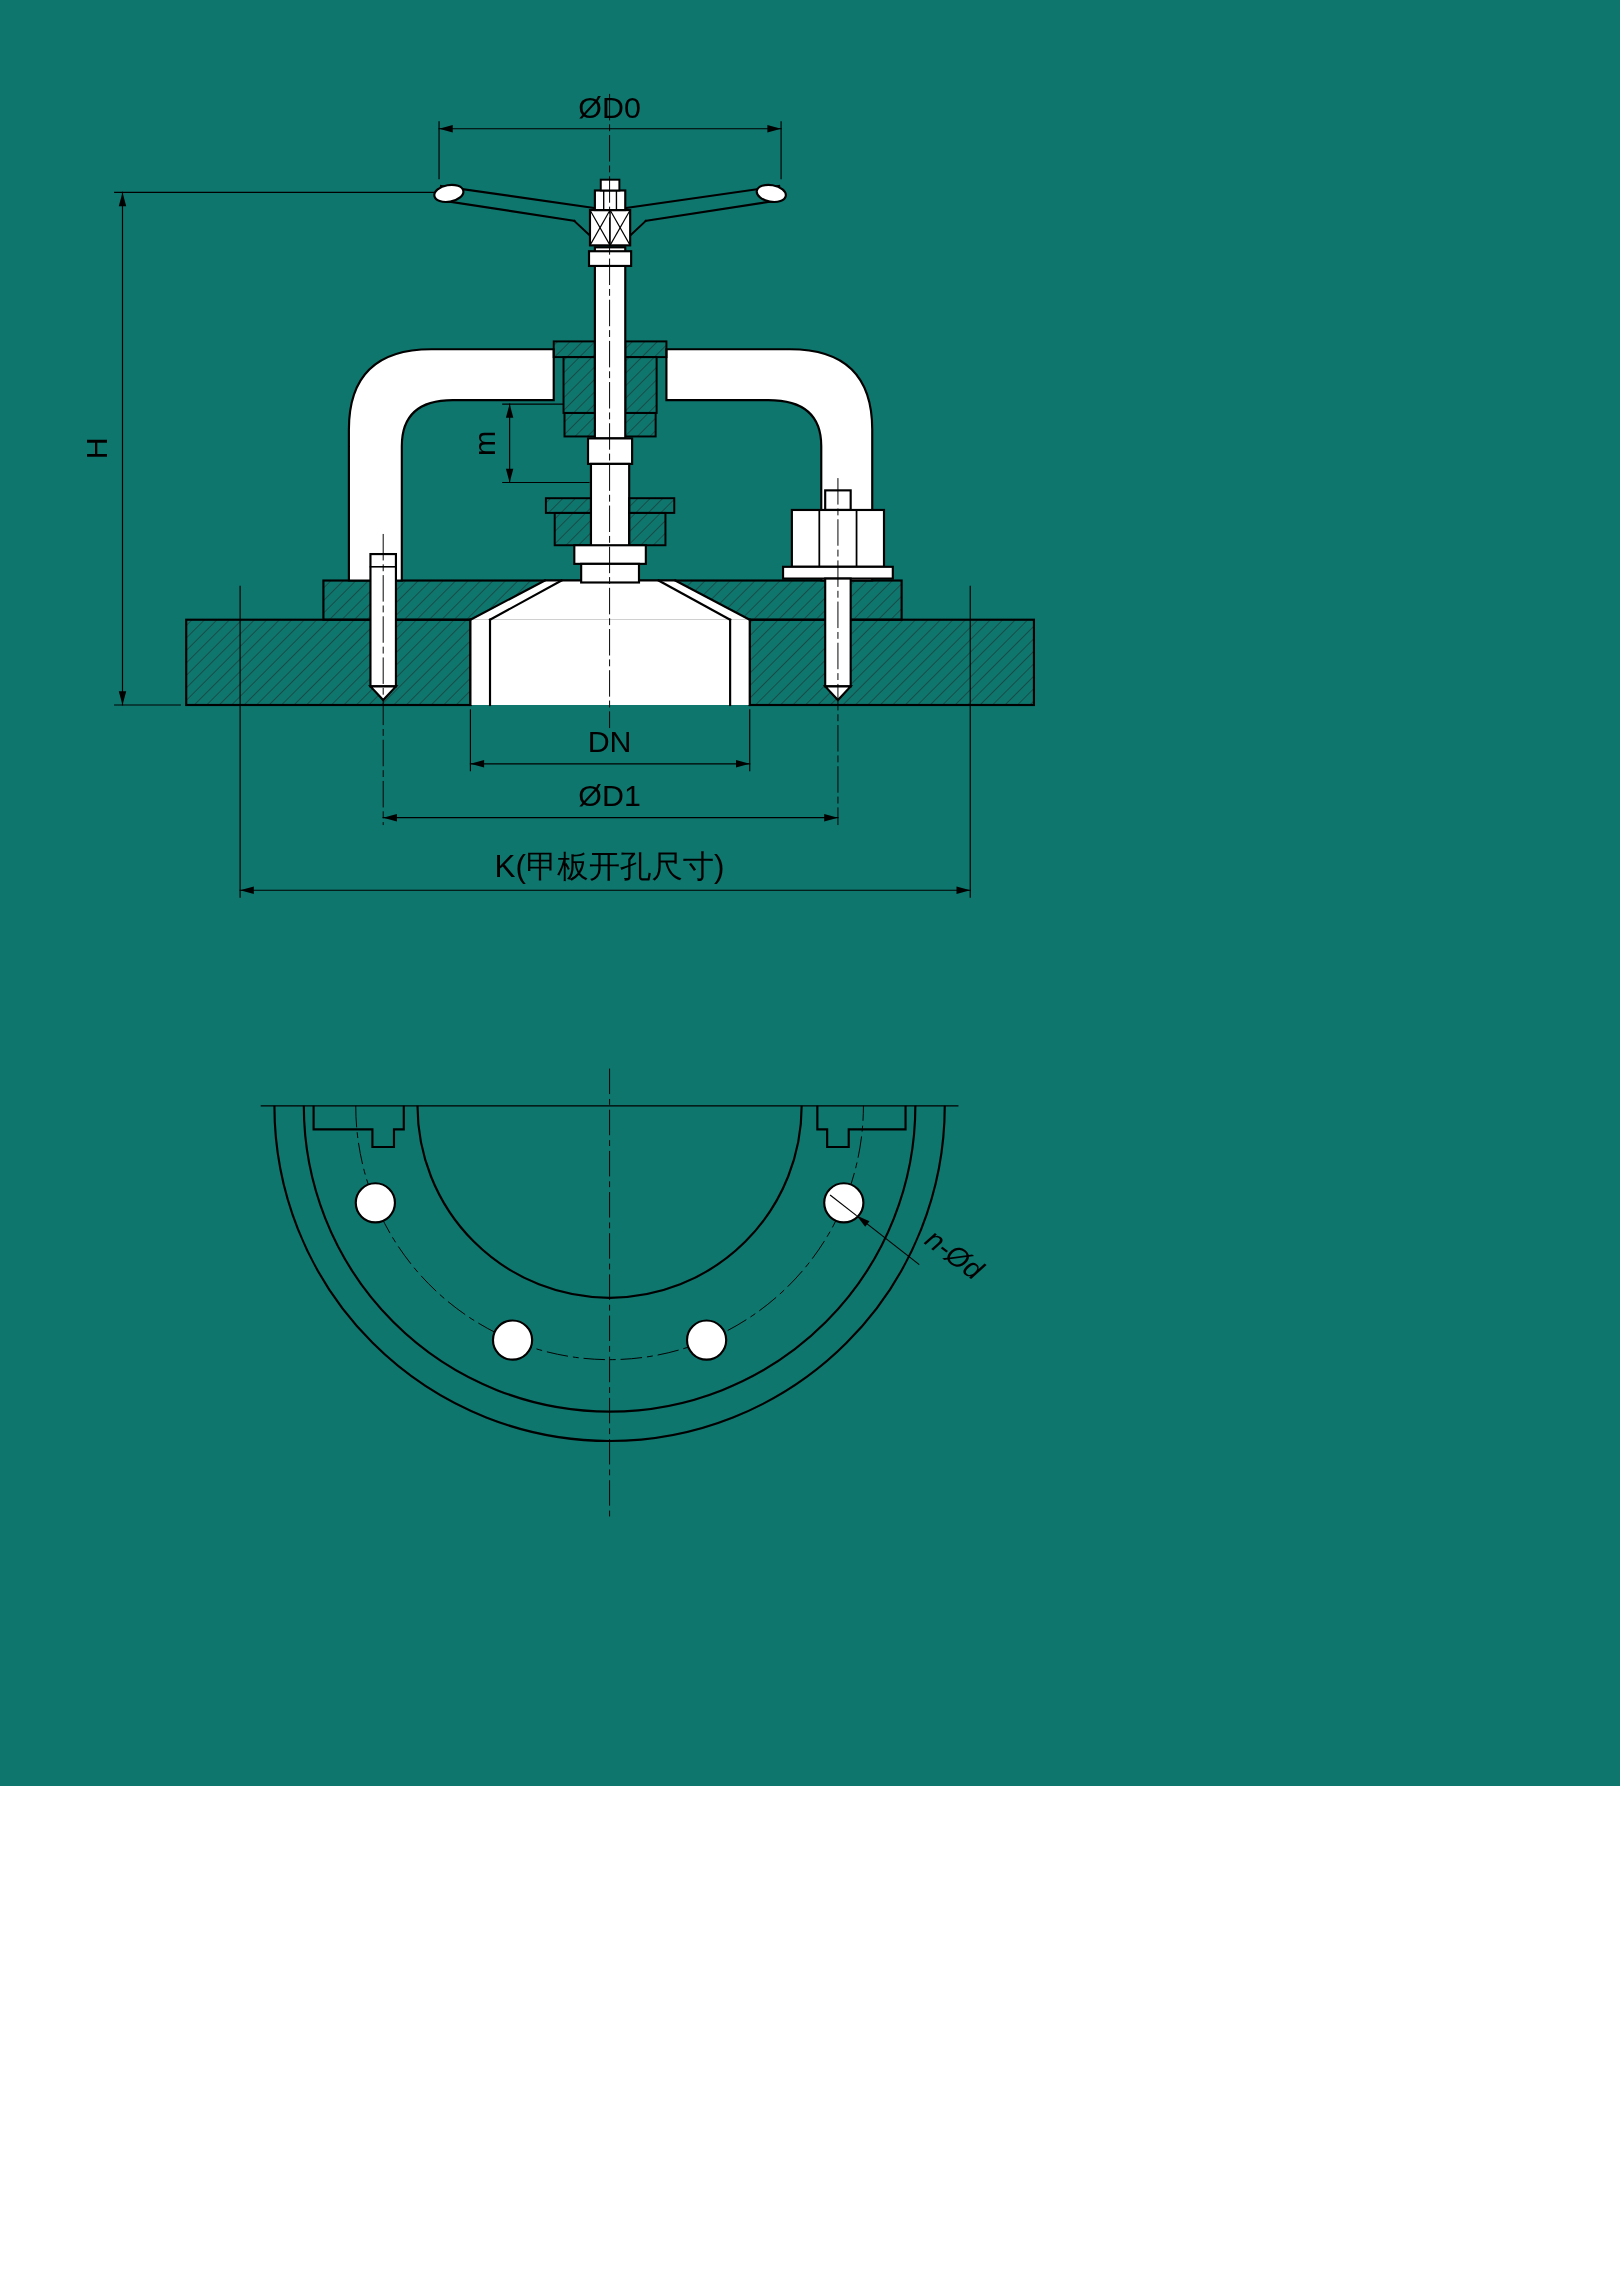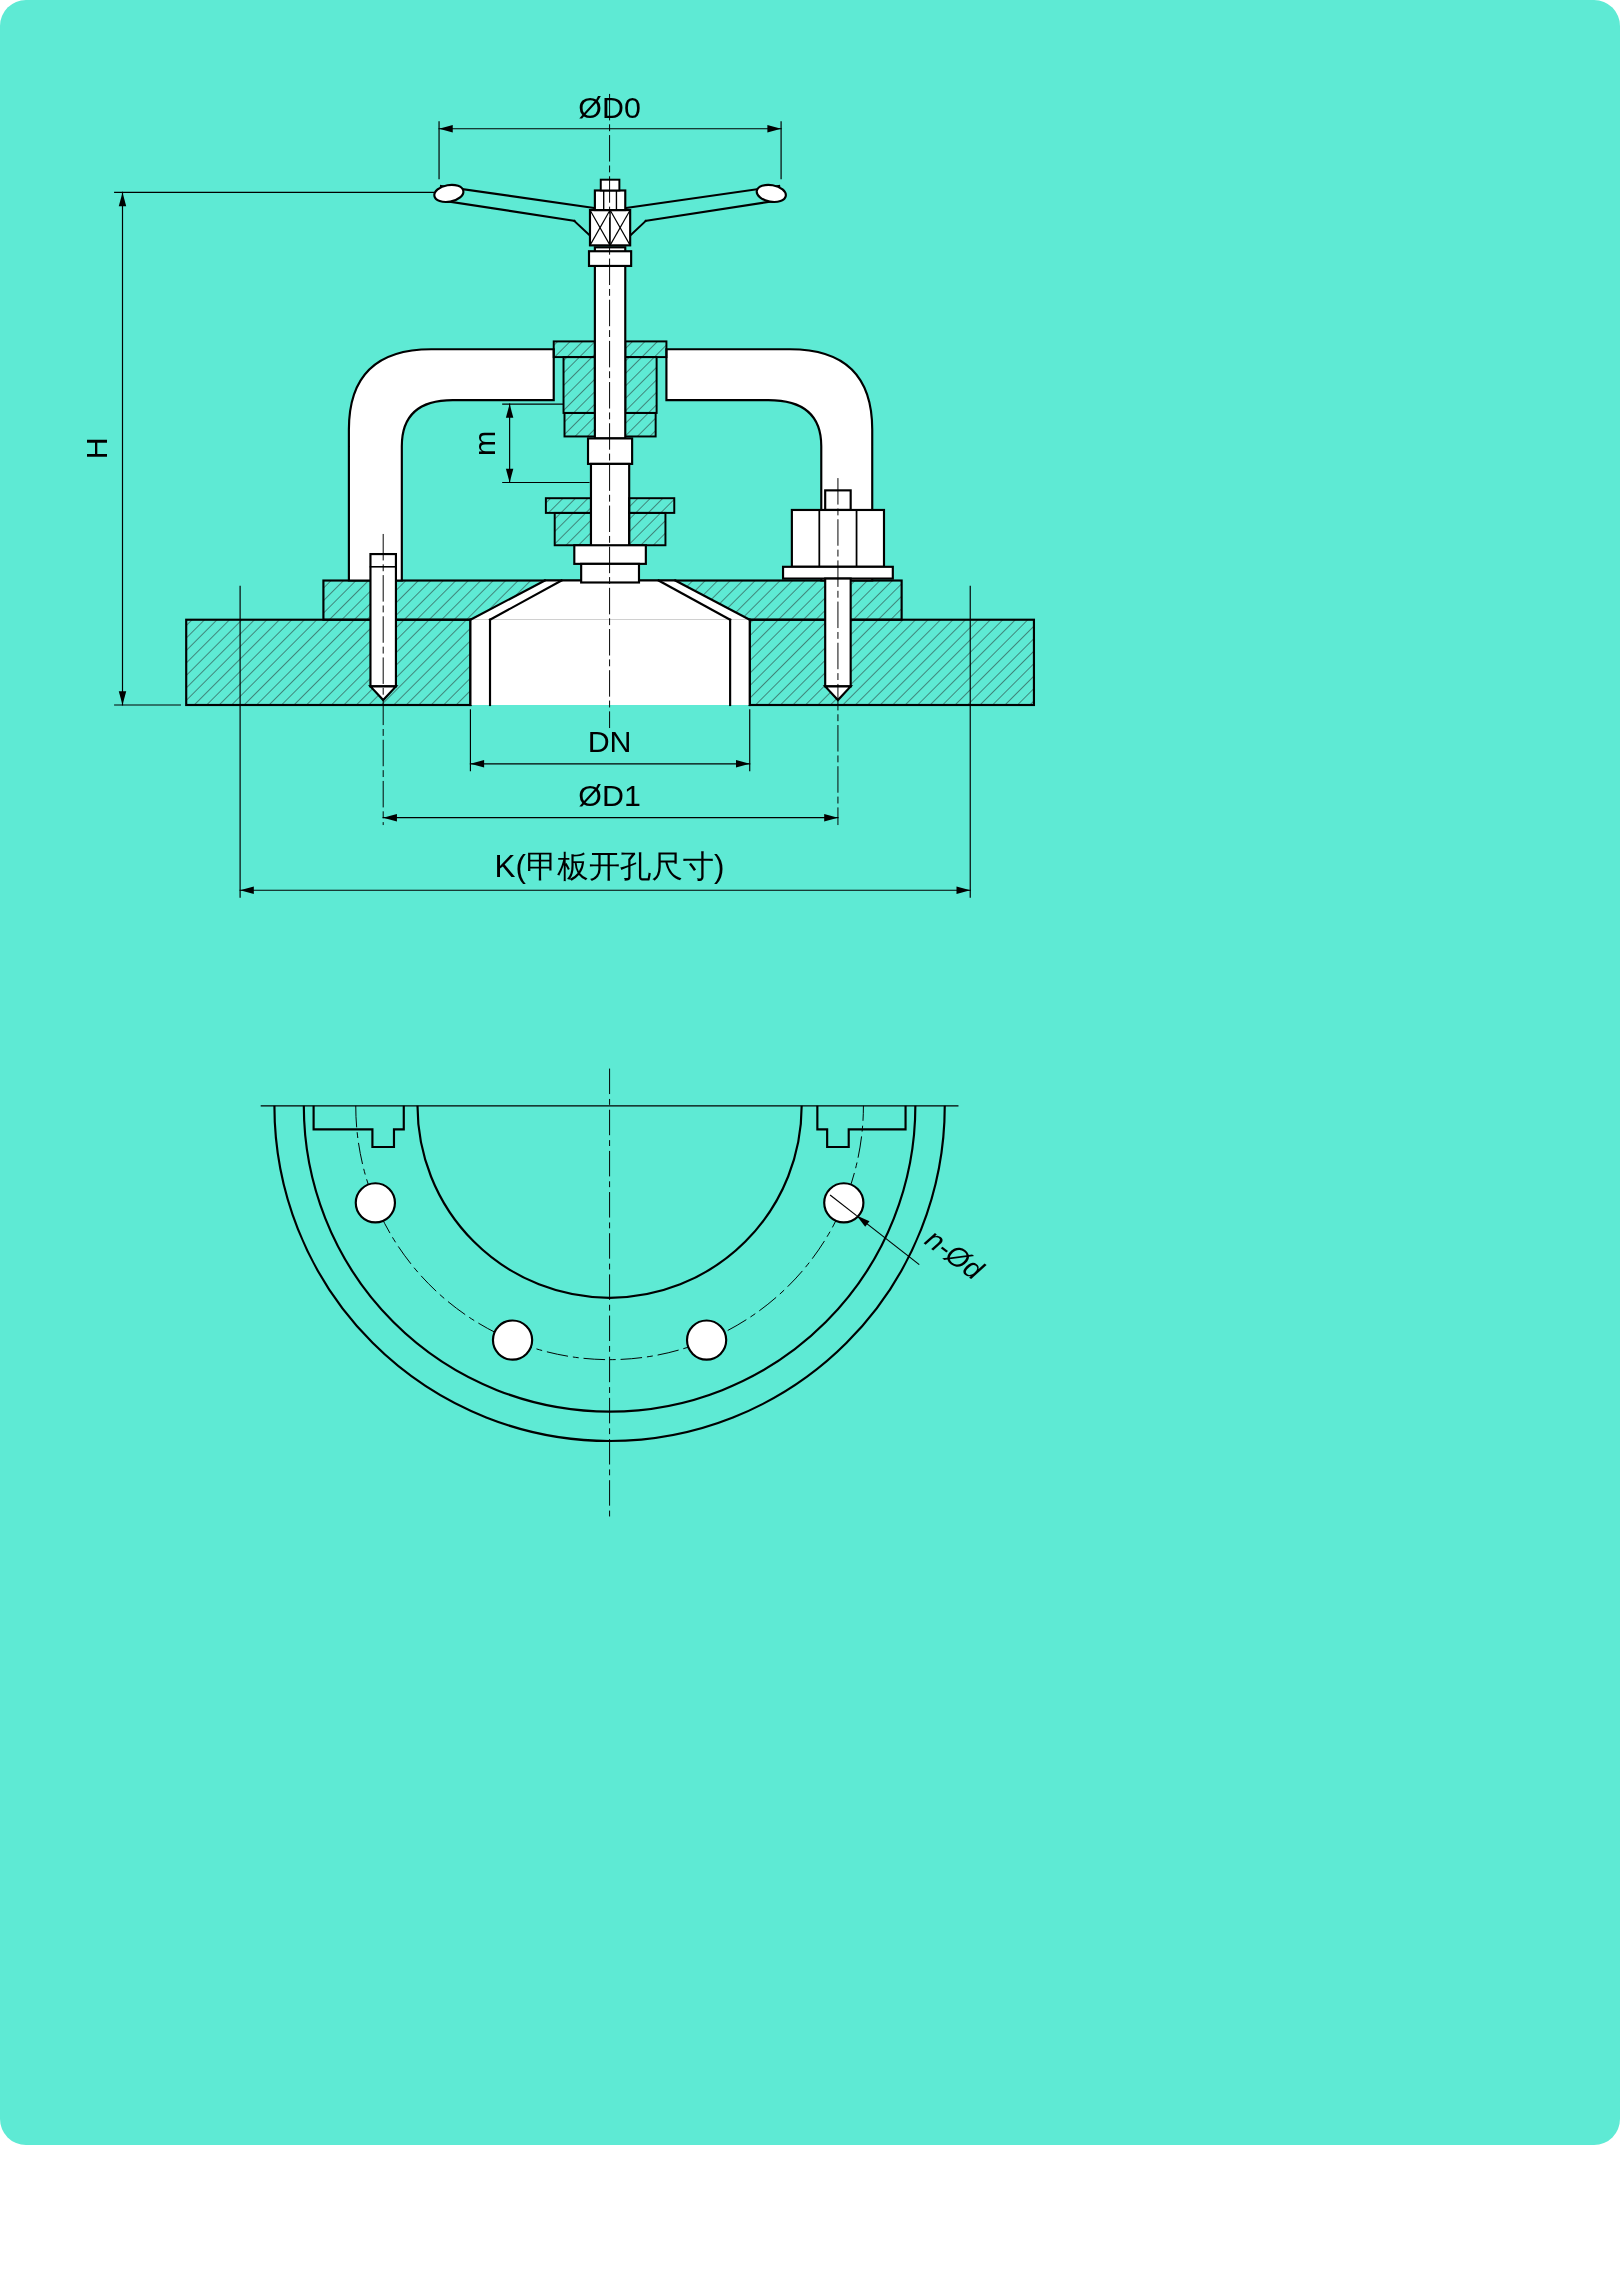--- a/index.html
+++ b/index.html
@@ -3,25 +3,24 @@
 <meta charset="utf-8">
 <style>
   html, body {
     margin: 0;
     padding: 0;
     background: #ffffff;
     font-family: "Liberation Sans", "DejaVu Sans", sans-serif;
   }
   .sheet {
     width: 1620px;
-    height: 2145px;
-    background: #5eead4;
+    height: 1786px;
+    background: #0f766e;
     position: relative;
     overflow: hidden;
-    border-radius: 26px;
   }
   svg { display: block; }
   text {
     fill: #000;
     font-family: "Liberation Sans", "DejaVu Sans", sans-serif;
   }
   .dim-label { font-size: 31px; }
   .dim-label-cn { font-size: 32px; }
   .dim-label-italic { font-size: 29px; font-style: italic; }
 </style>

